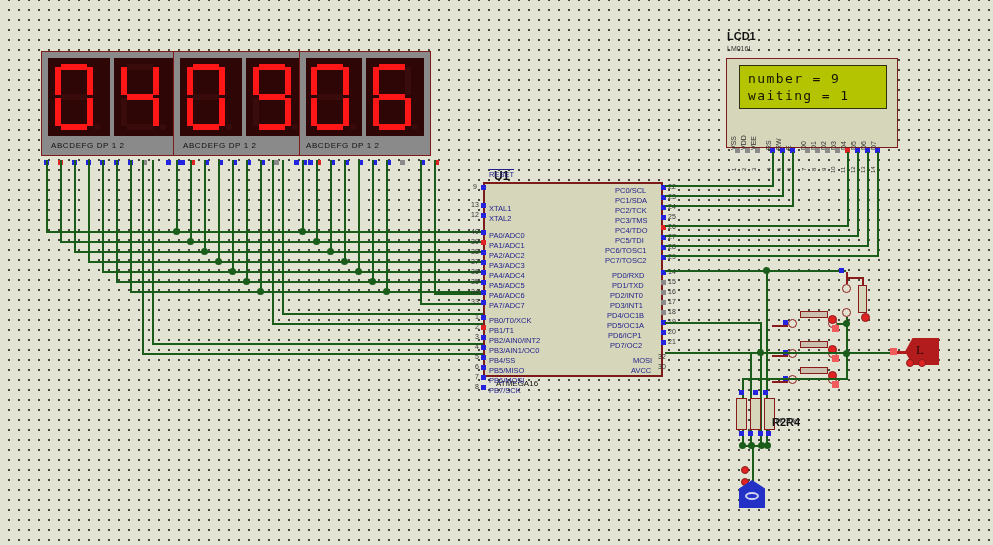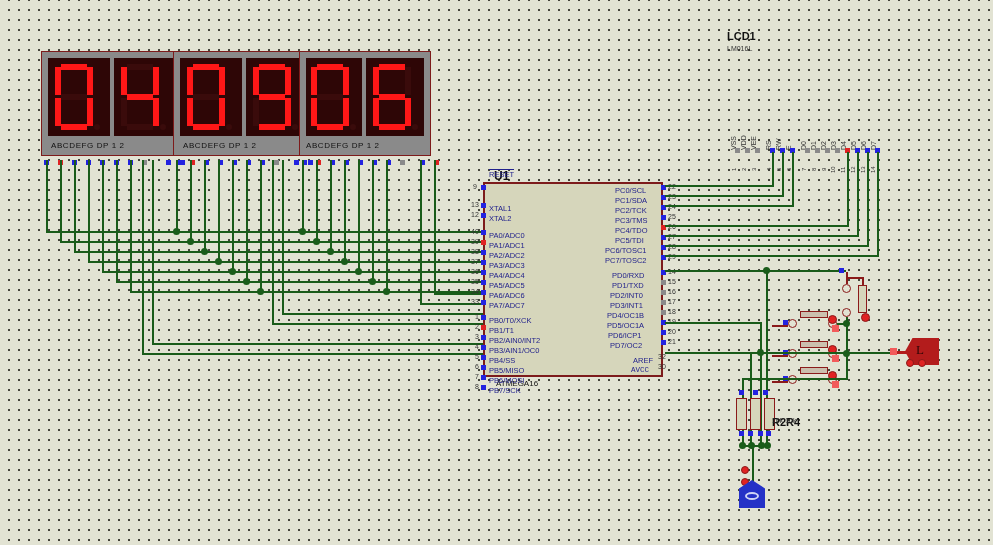--- a/index.html
+++ b/index.html
@@ -336,22 +336,22 @@
     <span class="mcupin" style="left:605px;top:246px;">PC6/TOSC1</span>
     <span class="mcupin" style="left:605px;top:256px;">PC7/TOSC2</span>
     <span class="mcupin" style="left:612px;top:271px;">PD0/RXD</span>
     <span class="mcupin" style="left:612px;top:281px;">PD1/TXD</span>
     <span class="mcupin" style="left:610px;top:291px;">PD2/INT0</span>
     <span class="mcupin" style="left:610px;top:301px;">PD3/INT1</span>
     <span class="mcupin" style="left:607px;top:311px;">PD4/OC1B</span>
     <span class="mcupin" style="left:607px;top:321px;">PD5/OC1A</span>
     <span class="mcupin" style="left:608px;top:331px;">PD6/ICP1</span>
     <span class="mcupin" style="left:610px;top:341px;">PD7/OC2</span>
-    <span class="mcupin" style="left:633px;top:356px;">AREF</span>
-    <span class="mcupin" style="left:631px;top:366px;font-family:Liberation Mono, monospace;">AVCC</span>
+    <span class="mcupin" style="left:633px;top:356px;">MOSI</span>
+    <span class="mcupin" style="left:631px;top:366px;">AVCC</span>
   </div>
   <div>
     <span class="mcunum" style="left:668px;top:183px;">22</span>
     <span class="mcunum" style="left:668px;top:193px;">23</span>
     <span class="mcunum" style="left:668px;top:203px;">24</span>
     <span class="mcunum" style="left:668px;top:213px;">25</span>
     <span class="mcunum" style="left:668px;top:223px;">26</span>
     <span class="mcunum" style="left:668px;top:233px;">27</span>
     <span class="mcunum" style="left:668px;top:243px;">28</span>
     <span class="mcunum" style="left:668px;top:253px;">29</span>
@@ -381,20 +381,26 @@
       <i class="pad g" style="left:661px;top:300px;"></i>
     <i class="pad g" style="left:661px;top:310px;"></i>
       <i class="pad b" style="left:661px;top:320px;"></i>
     <i class="pad b" style="left:661px;top:330px;"></i>
       <i class="pad b" style="left:661px;top:340px;"></i>
   </div>
 
   <div class="ref" style="left:727px;top:30px;">LCD1</div>
   <div class="reftype" style="left:727px;top:45px;">LM016L</div>
 
+  <div id="lcd-body" style="left:726px;top:58px;width:172px;height:90px;">
+    <div id="lcd-screen" style="left:12px;top:6px;width:148px;height:44px;">
+      <div class="lcdline" style="left:8px;top:5px;">number = 9</div>
+      <div class="lcdline" style="left:8px;top:22px;">waiting = 1</div>
+    </div>
+  </div>
 
   <div>
     <span class="lcdpin-lbl" style="left:737px;top:143px;">VSS</span>
     <span class="lcdpin-lbl" style="left:747px;top:143px;">VDD</span>
     <span class="lcdpin-lbl" style="left:757px;top:143px;">VEE</span>
     <span class="lcdpin-lbl" style="left:772px;top:143px;">RS</span>
     <span class="lcdpin-lbl" style="left:782px;top:143px;">RW</span>
     <span class="lcdpin-lbl" style="left:792px;top:143px;">E</span>
     <span class="lcdpin-lbl" style="left:807px;top:143px;">D0</span>
     <span class="lcdpin-lbl" style="left:817px;top:143px;">D1</span>

